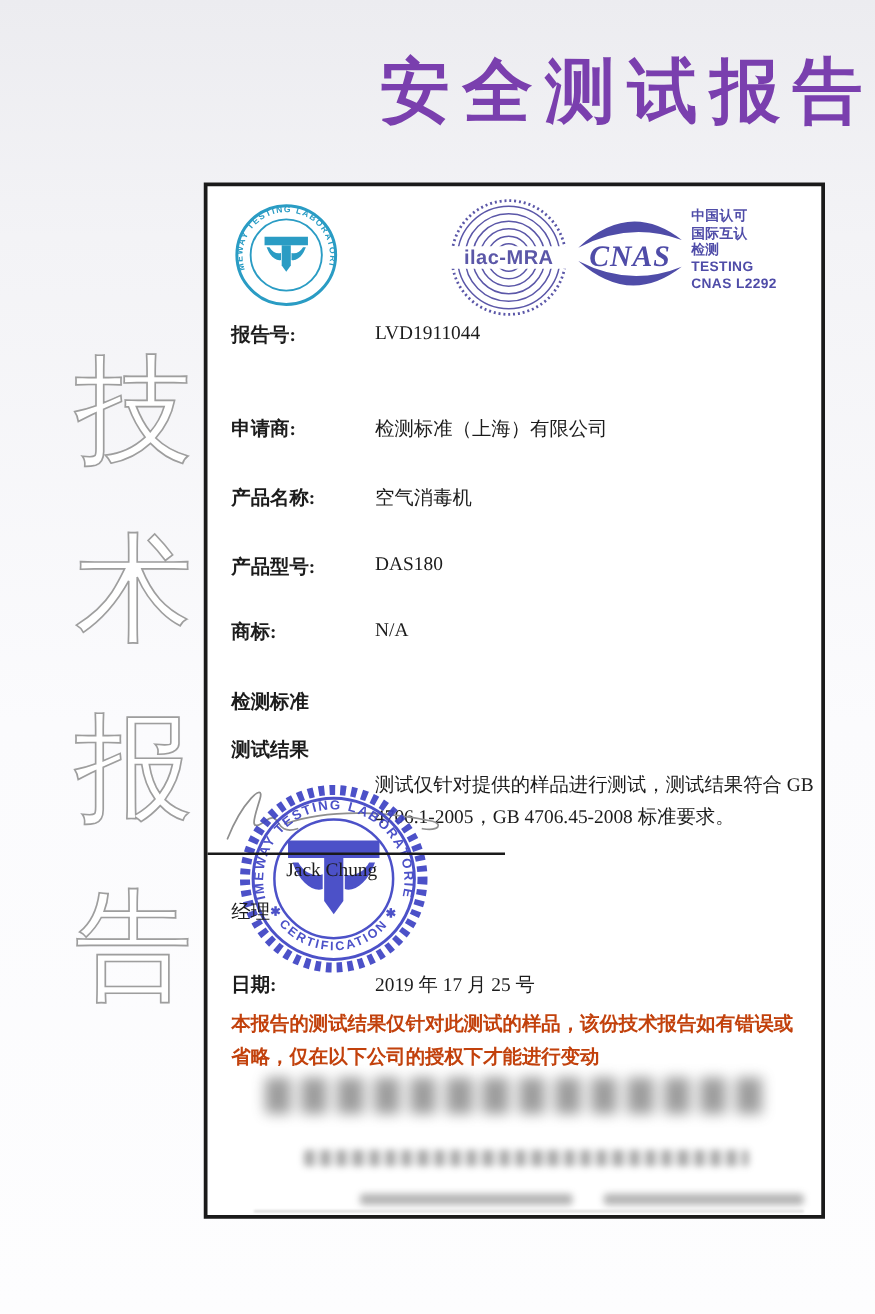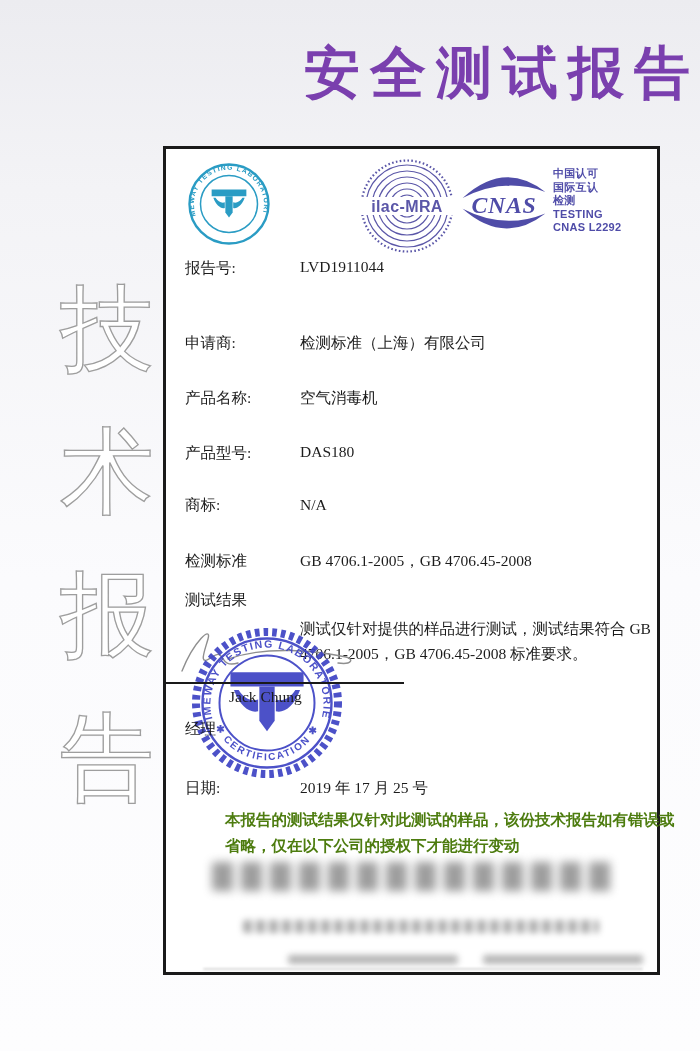--- a/index.html
+++ b/index.html
@@ -40,35 +40,35 @@
   .cert-inner{position:absolute;inset:0;}
   .logo{position:absolute;}
   .cnas-lines{
     position:absolute;left:387px;top:18px;width:92px;
     font-family:Liberation Sans, sans-serif;
     font-weight:700;font-size:11px;line-height:13.5px;
     color:var(--cnas-purple);letter-spacing:.3px;
   }
   .field-label{
     position:absolute;left:19px;
-    font-weight:400;font-size:15.5px;white-space:nowrap;
+    font-weight:700;font-size:15.5px;white-space:nowrap;
   }
   .field-value{
     position:absolute;left:134px;
     font-size:15.5px;white-space:nowrap;
   }
   .field-value.wrap{white-space:normal;width:352px;line-height:25px;}
   .sig-line{position:absolute;left:0;top:533px;width:238px;height:2px;background:#1a1a1a;}
   .sig-name{position:absolute;left:19px;top:539px;font-size:15.5px;margin-left:44px;}
   .sig-role{position:absolute;left:19px;top:570px;font-size:15.5px;}
   .stamp{position:absolute;left:21px;top:474px;width:160px;height:160px;opacity:.92;}
   .squiggle{position:absolute;left:2px;top:462px;width:210px;height:75px;}
   .disclaimer{
     position:absolute;left:19px;top:658px;width:455px;
-    font-size:15.5px;line-height:26px;font-weight:700;color:#4d7c0f;margin-left:40px;
+    font-size:15.5px;line-height:26px;font-weight:700;color:#c2410c;
   }
   .blur-bar{position:absolute;border-radius:3px;}
   .blur-company{
     left:46px;top:713px;width:401px;height:29px;
     background:repeating-linear-gradient(90deg,#4e4e4e 0 21px,rgba(0,0,0,0) 21px 29px);
     filter:blur(5px);opacity:.55;
   }
   .blur-address{
     left:77px;top:771px;width:356px;height:13px;
     background:repeating-linear-gradient(90deg,#5a5a5a 0 9px,rgba(0,0,0,0) 9px 13px);
@@ -161,21 +161,20 @@
     <div class="field-label" style="top:239px">产品名称:</div>
     <div class="field-value" style="top:239px">空气消毒机</div>
 
     <div class="field-label" style="top:294px">产品型号:</div>
     <div class="field-value" style="top:294px">DAS180</div>
 
     <div class="field-label" style="top:346px">商标:</div>
     <div class="field-value" style="top:347px">N/A</div>
 
     <div class="field-label" style="top:402px">检测标准</div>
-    <div class="field-value" style="top:402px">GB 4706.1-2005，GB 4706.45-2008</div>
 
     <div class="field-label" style="top:441px">测试结果</div>
     <div class="field-value wrap" style="top:467px">测试仅针对提供的样品进行测试，测试结果符合 GB 4706.1-2005，GB 4706.45-2008 标准要求。</div>
 
     <svg class="squiggle" viewBox="0 0 210 75">
       <path class="sq" d="M14,60 C26,30 44,14 40,28 C36,42 30,56 44,46 C58,36 50,58 70,52"></path>
       <path class="sq" d="M60,48 C100,34 150,40 178,46 C186,48 184,54 170,52"></path>
     </svg>
 
     <svg class="stamp" viewBox="-80 -80 160 160">

